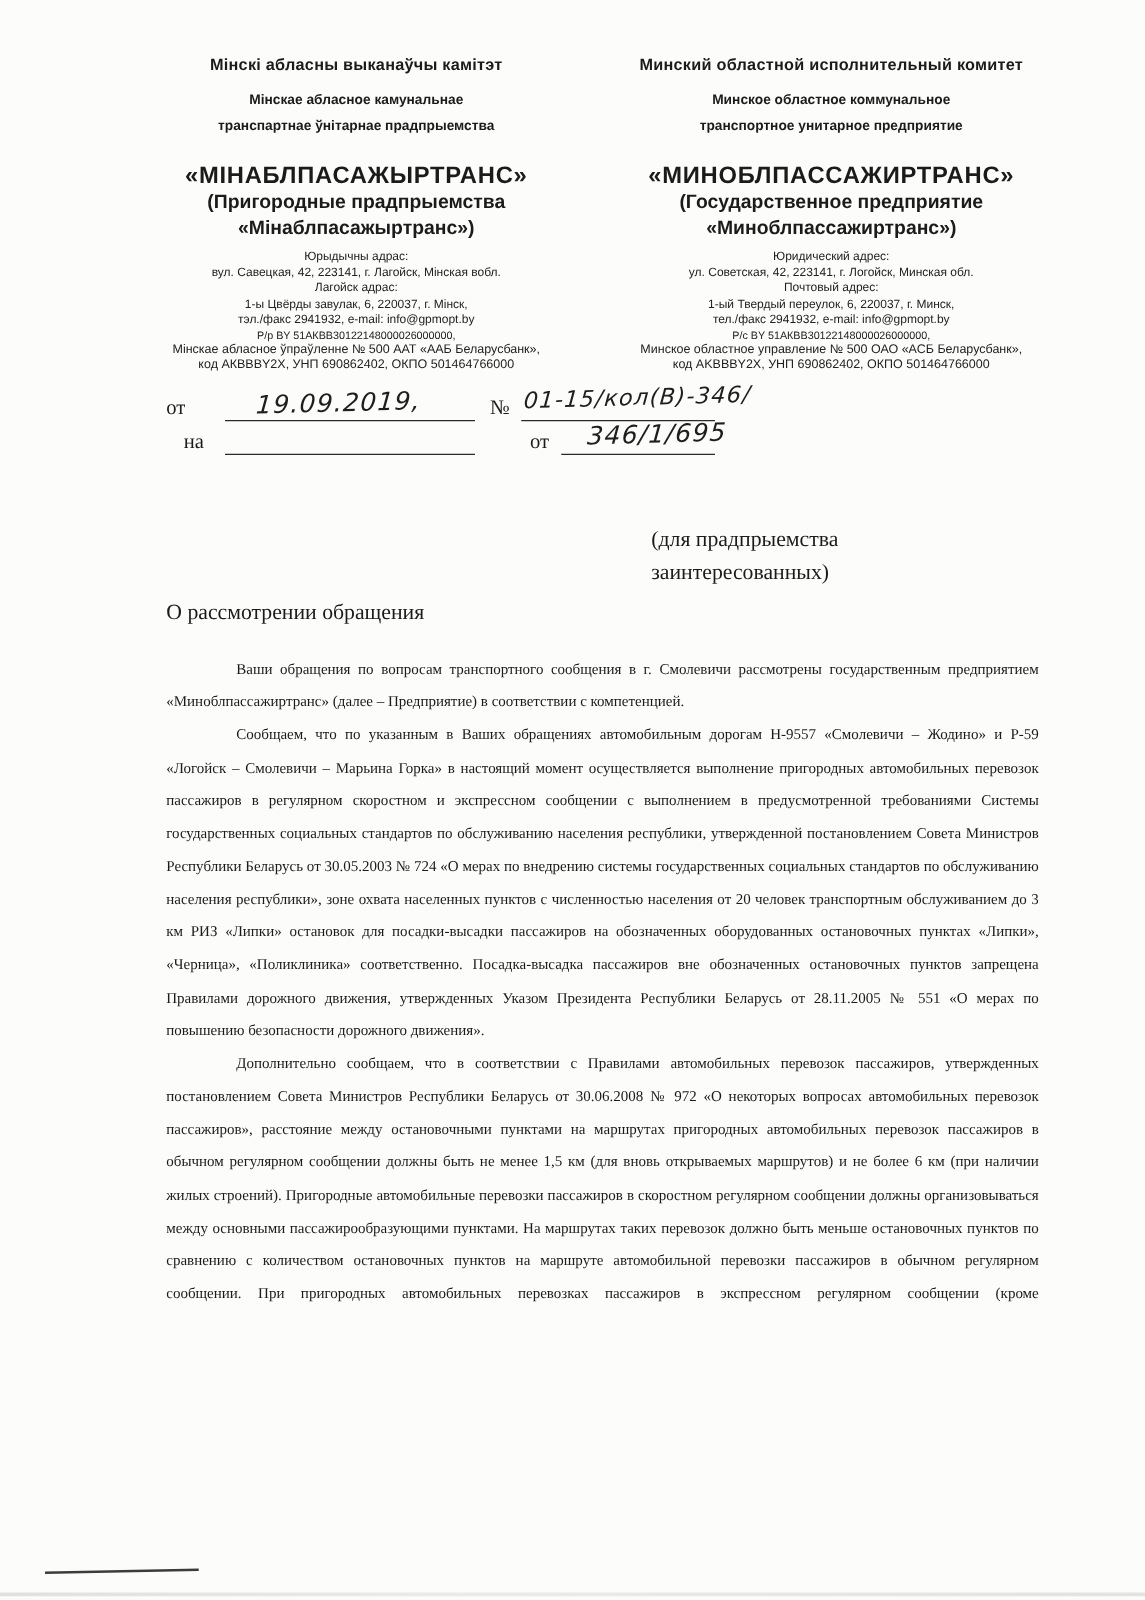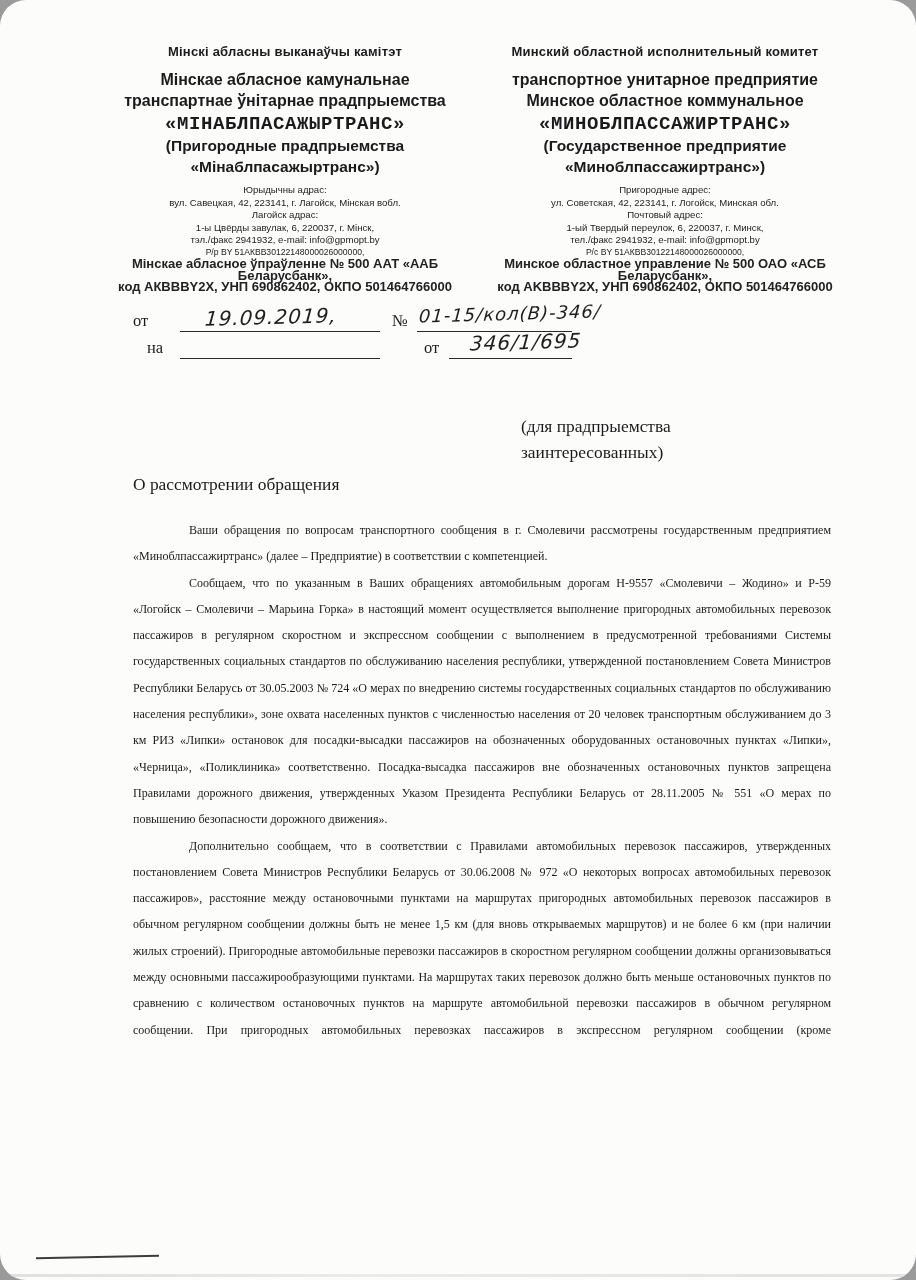--- a/index.html
+++ b/index.html
@@ -3,36 +3,35 @@
 <meta charset="utf-8">
 <style>
   html,body{margin:0;padding:0;background:#9a9a9a;}
   .page{
     position:relative;
     width:916px;height:1280px;
     background:#fcfcfb;
     overflow:hidden;
     font-family:"Liberation Serif", serif;
     color:#1b1b1b;
-    border-radius:26px;
   }
   
   .letterhead{
     display:flex;
     padding:44px 78px 0 112px;
     gap:34px;
   }
   .lh-col{width:50%;text-align:center;font-family:"Liberation Sans", sans-serif;}
   .lh-committee{font-size:13px;font-weight:bold;letter-spacing:.2px;margin-bottom:11px;}
-  .lh-org{font-size:16px;font-weight:bold;line-height:20.5px;}
-  .lh-orgname{font-family:Liberation Mono, monospace;font-size:19px;font-weight:bold;letter-spacing:.6px;line-height:23px;margin-top:2px;}
+  .lh-org{font-size:11px;font-weight:bold;line-height:20.5px;}
+  .lh-orgname{font-family:Liberation Sans, sans-serif;font-size:19px;font-weight:bold;letter-spacing:.6px;line-height:23px;margin-top:18px;}
   .lh-sub{font-size:15.5px;font-weight:bold;line-height:20.5px;}
   .lh-address{margin-top:7px;font-size:9.6px;line-height:12.6px;color:#222;}
   .lh-address .sm{font-size:8.6px;line-height:11.4px;}
-  .lh-address .xs{font-size:13px;line-height:11.2px;font-weight:bold;}
+  .lh-address .xs{font-size:10px;line-height:11.2px;}
   
   .ref{
     position:relative;
     margin:17px 0 0 133px;
     width:600px;height:74px;
     font-size:16.5px;
   }
   .ref .lbl{position:absolute;}
   .uline{position:absolute;border-bottom:1.4px solid #2a2a2a;height:24px;}
   .hand{
@@ -97,27 +96,27 @@
         <div>1-ы Цвёрды завулак, 6, 220037, г. Мінск,</div>
         <div>тэл./факс 2941932, e-mail: info@gpmopt.by</div>
         <div class="sm">Р/р BY 51АКВВ30122148000026000000,</div>
         <div class="xs">Мінскае абласное ўпраўленне № 500 ААТ «ААБ Беларусбанк»,</div>
         <div class="xs">код АКВВBY2X, УНП 690862402, ОКПО 501464766000</div>
       </div>
     </div>
 
     <div class="lh-col">
       <div class="lh-committee">Минский областной исполнительный комитет</div>
+      <div class="lh-org">Минское областное коммунальное</div>
       <div class="lh-org">транспортное унитарное предприятие</div>
-      <div class="lh-org">Минское областное коммунальное</div>
       <div class="lh-orgname">«МИНОБЛПАССАЖИРТРАНС»</div>
       <div class="lh-sub">(Государственное предприятие</div>
       <div class="lh-sub">«Миноблпассажиртранс»)</div>
       <div class="lh-address">
-        <div>Пригородные адрес:</div>
+        <div>Юридический адрес:</div>
         <div>ул. Советская, 42, 223141, г. Логойск, Минская обл.</div>
         <div>Почтовый адрес:</div>
         <div>1-ый Твердый переулок, 6, 220037, г. Минск,</div>
         <div>тел./факс 2941932, e-mail: info@gpmopt.by</div>
         <div class="sm">Р/с BY 51АКВВ30122148000026000000,</div>
         <div class="xs">Минское областное управление № 500 ОАО «АСБ Беларусбанк»,</div>
         <div class="xs">код AKBBBY2X, УНП 690862402, ОКПО 501464766000</div>
       </div>
     </div>
 

